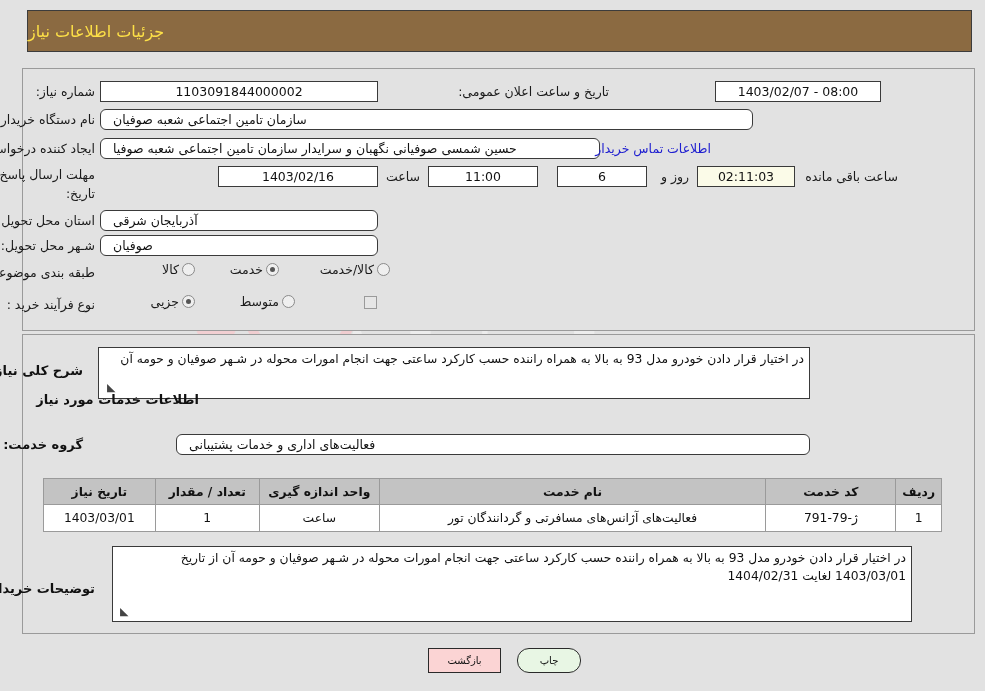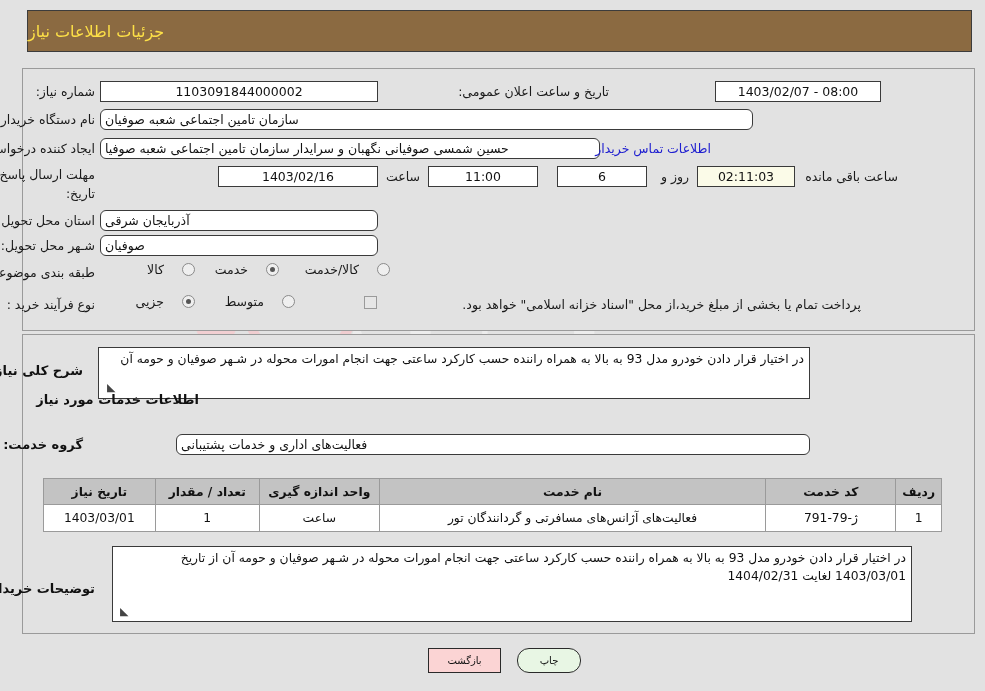--- a/index.html
+++ b/index.html
@@ -71,42 +71,42 @@
     color: #111;
     white-space: nowrap;
   }
   .txt {
     position: absolute;
     background: #ffffff;
     border: 1px solid #3a3a3a;
     font-family: "DejaVu Sans", "Liberation Sans", sans-serif;
     font-size: 12.5px;
     color: #111;
-    padding: 0 4px;
+    padding: 0 12px;
     line-height: 19px;
     height: 21px;
     direction: rtl;
     text-align: center;
     white-space: nowrap;
     overflow: hidden;
     text-overflow: clip;
   }
   .txt.r { text-align: left; border-radius: 6px; }
   .txt.cream { background: #fbfbe8; }
 
   .link {
     position: absolute;
     font-size: 12.5px;
     color: #2020d0;
     white-space: nowrap;
     cursor: pointer;
   }
 
   
-  .radio-wrap { position: absolute; display: flex; align-items: center; gap: 18px; }
+  .radio-wrap { position: absolute; display: flex; align-items: center; gap: 3px; }
   .radio {
     width: 13px; height: 13px; border-radius: 50%;
     border: 1px solid #8a8a8a;
     background: #efefef;
     display: inline-block;
     position: relative;
     flex: 0 0 auto;
   }
   .radio.on::after {
     content: "";
@@ -260,21 +260,20 @@
   <div class="lbl" style="right:890px; top:297px;">نوع فرآیند خرید :</div>
   <div class="radio-wrap" style="right:790px; top:294px;">
     <span class="radio on"></span>
     <span class="radio-lbl">جزیی</span>
   </div>
   <div class="radio-wrap" style="right:690px; top:294px;">
     <span class="radio"></span>
     <span class="radio-lbl">متوسط</span>
   </div>
   <div class="chk" style="right:608px; top:296px;"></div>
-  <div class="lbl" style="right:124px; top:297px;">پرداخت تمام یا بخشی از مبلغ خرید،از محل "اسناد خزانه اسلامی" خواهد بود.</div>
 
   <div class="panel" id="panel-bottom"></div>
 
   <div class="lbl-b" style="right:902px; top:363px;">شرح کلی نیاز:</div>
   <div class="ta" style="right:175px; top:347px; width:712px; height:52px;">در اختیار قرار دادن خودرو مدل 93 به بالا به همراه راننده حسب کارکرد ساعتی جهت انجام امورات محوله در شـهر صوفیان و حومه آن</div>
   <div class="ta-grip" style="right:870px; top:381px;">◢</div>
 
   <div class="lbl-b" style="right:786px; top:392px;">اطلاعات خدمات مورد نیاز</div>
 
   <div class="lbl-b" style="right:902px; top:437px;">گروه خدمت:</div>

